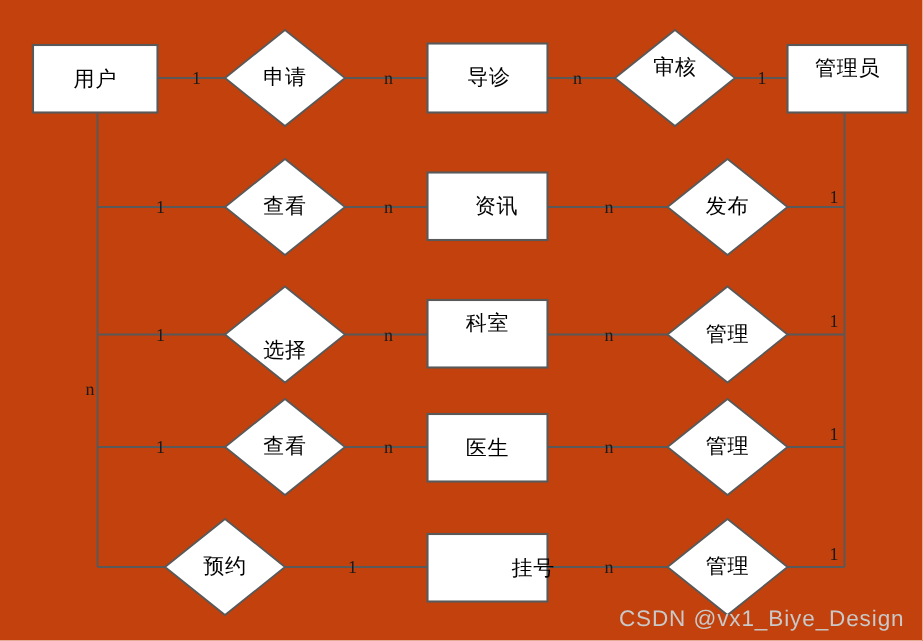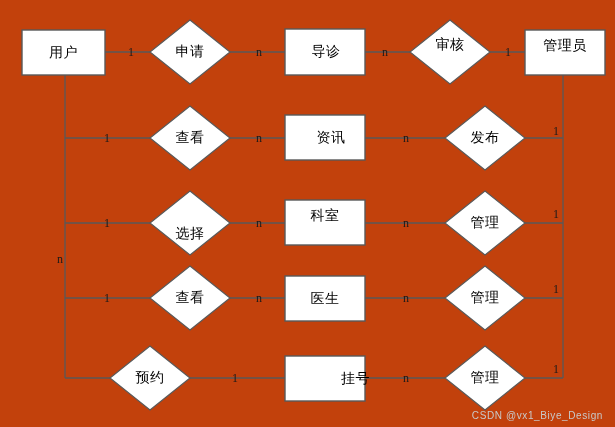--- a/index.html
+++ b/index.html
@@ -41,21 +41,21 @@
     font-family: "Liberation Serif", serif;
     font-size: 12px;
     color: #1a1a1a;
     white-space: nowrap;
   }
   .watermark {
     position: absolute;
     right: 12px;
     bottom: 6px;
     font-family: "Liberation Sans", sans-serif;
-    font-size: 10px;
+    font-size: 15px;
     color: #c9c9c9;
     letter-spacing: 0.6px;
     white-space: nowrap;
     user-select: none;
   }
 </style>
 </head>
 <body>
 
 <div id="er-canvas">

